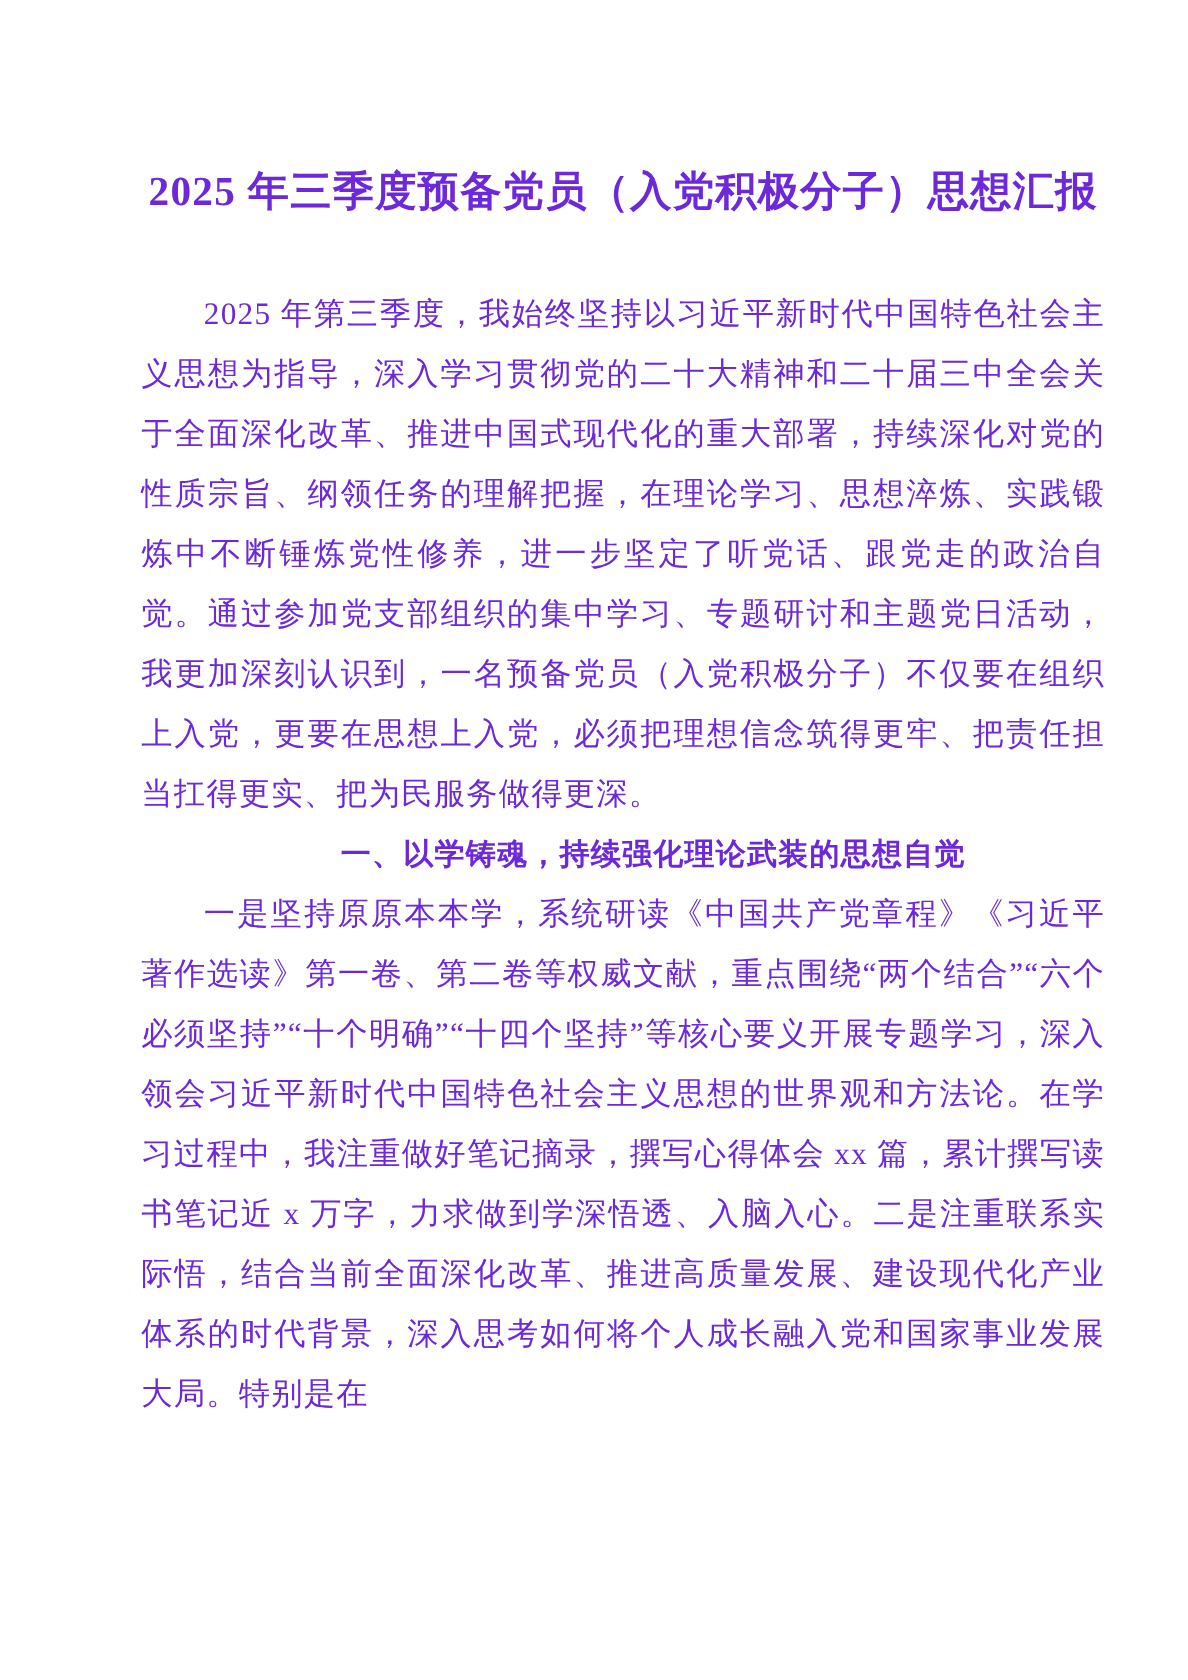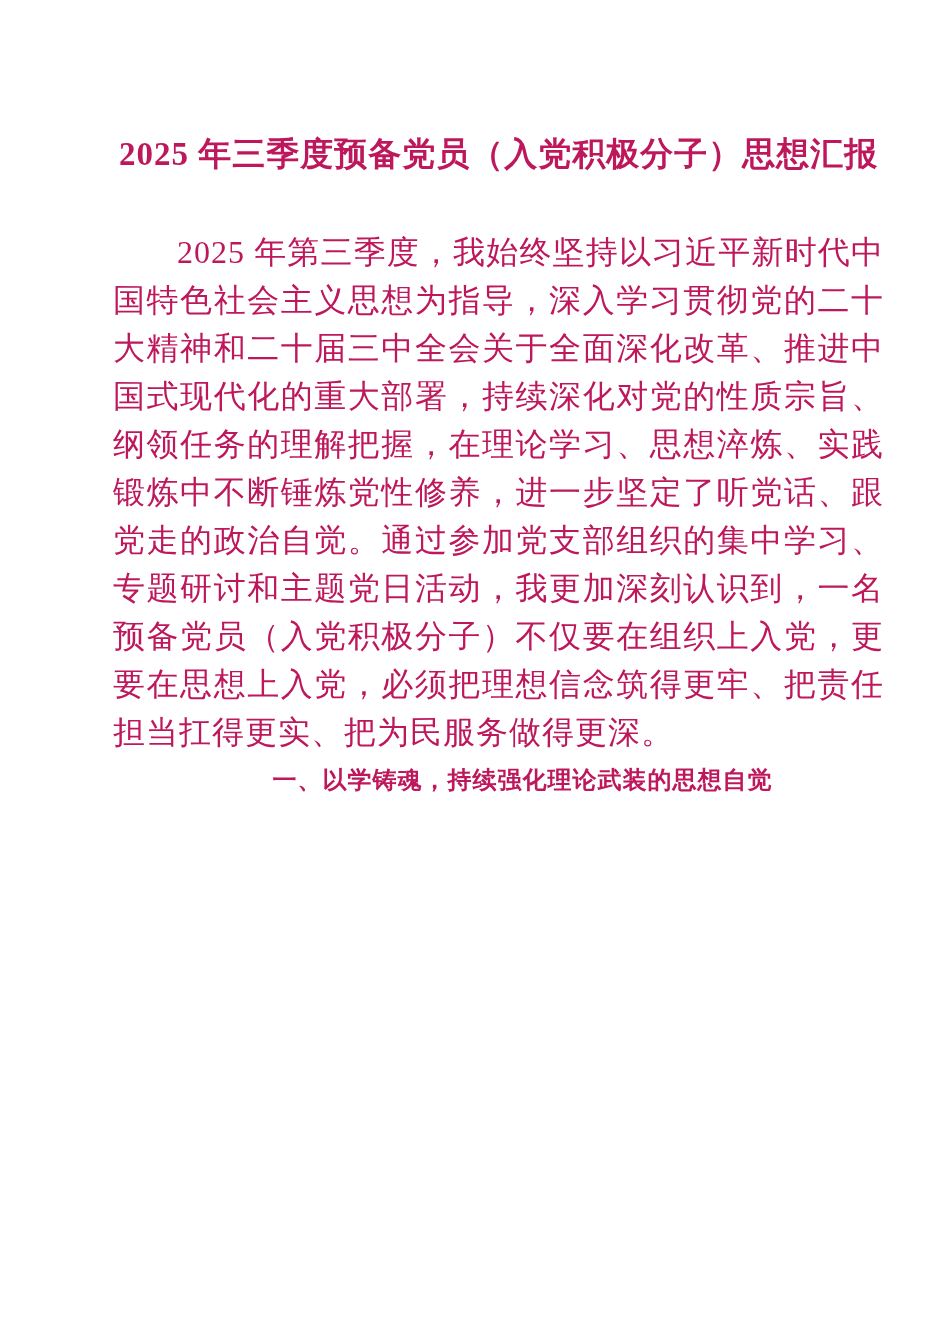--- a/index.html
+++ b/index.html
@@ -7,36 +7,36 @@
     margin: 0;
     padding: 0;
     background: #ffffff;
   }
   .page {
     position: relative;
     width: 950px;
     height: 1344px;
     margin: 0 auto;
     background: #ffffff;
-    color: #be185d;
+    color: #6d28d9;
     padding: 128px 66px 0 113px;
     overflow: hidden;
   }
   .doc-title {
     font-family: "Liberation Serif", "DejaVu Serif", serif;
     font-weight: bold;
     font-size: 33px;
     line-height: 52px;
     text-align: center;
     margin: 0 0 48px 0;
     letter-spacing: 1px;
   }
   .doc-paragraph {
     font-family: "Liberation Serif", "DejaVu Serif", serif;
-    font-size: 32px;
+    font-size: 25px;
     line-height: 48px;
     text-align: justify;
     text-indent: 2em;
     margin: 0;
     letter-spacing: 1px;
   }
   .doc-heading {
     font-family: "Liberation Sans", "DejaVu Sans", sans-serif;
     font-weight: bold;
     font-size: 24px;
@@ -50,13 +50,14 @@
 </head>
 <body>
 
 <div class="page">
   <h1 class="doc-title">2025 年三季度预备党员（入党积极分子）思想汇报</h1>
 
   <p class="doc-paragraph">2025 年第三季度，我始终坚持以习近平新时代中国特色社会主义思想为指导，深入学习贯彻党的二十大精神和二十届三中全会关于全面深化改革、推进中国式现代化的重大部署，持续深化对党的性质宗旨、纲领任务的理解把握，在理论学习、思想淬炼、实践锻炼中不断锤炼党性修养，进一步坚定了听党话、跟党走的政治自觉。通过参加党支部组织的集中学习、专题研讨和主题党日活动，我更加深刻认识到，一名预备党员（入党积极分子）不仅要在组织上入党，更要在思想上入党，必须把理想信念筑得更牢、把责任担当扛得更实、把为民服务做得更深。</p>
 
   <h2 class="doc-heading">一、以学铸魂，持续强化理论武装的思想自觉</h2>
 
+  <p class="doc-paragraph">一是坚持原原本本学，系统研读《中国共产党章程》《习近平著作选读》第一卷、第二卷等权威文献，重点围绕“两个结合”“六个必须坚持”“十个明确”“十四个坚持”等核心要义开展专题学习，深入领会习近平新时代中国特色社会主义思想的世界观和方法论。在学习过程中，我注重做好笔记摘录，撰写心得体会 xx 篇，累计撰写读书笔记近 x 万字，力求做到学深悟透、入脑入心。二是注重联系实际悟，结合当前全面深化改革、推进高质量发展、建设现代化产业体系的时代背景，深入思考如何将个人成长融入党和国家事业发展大局。特别是在</p>
 </div>
 
 </body></html>

